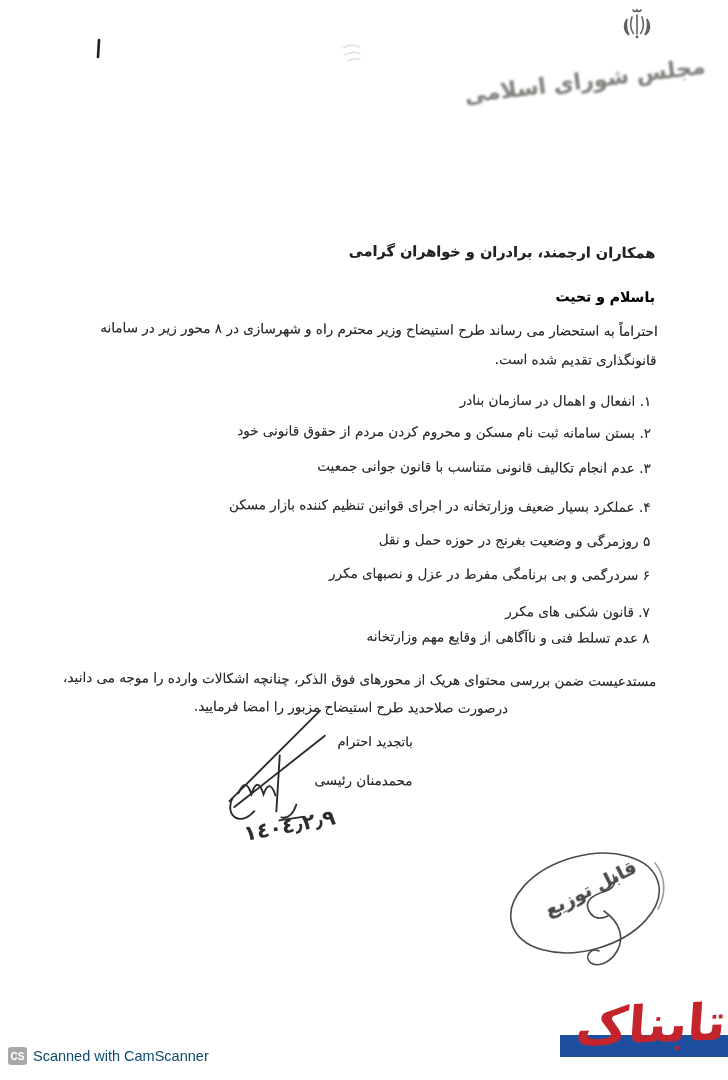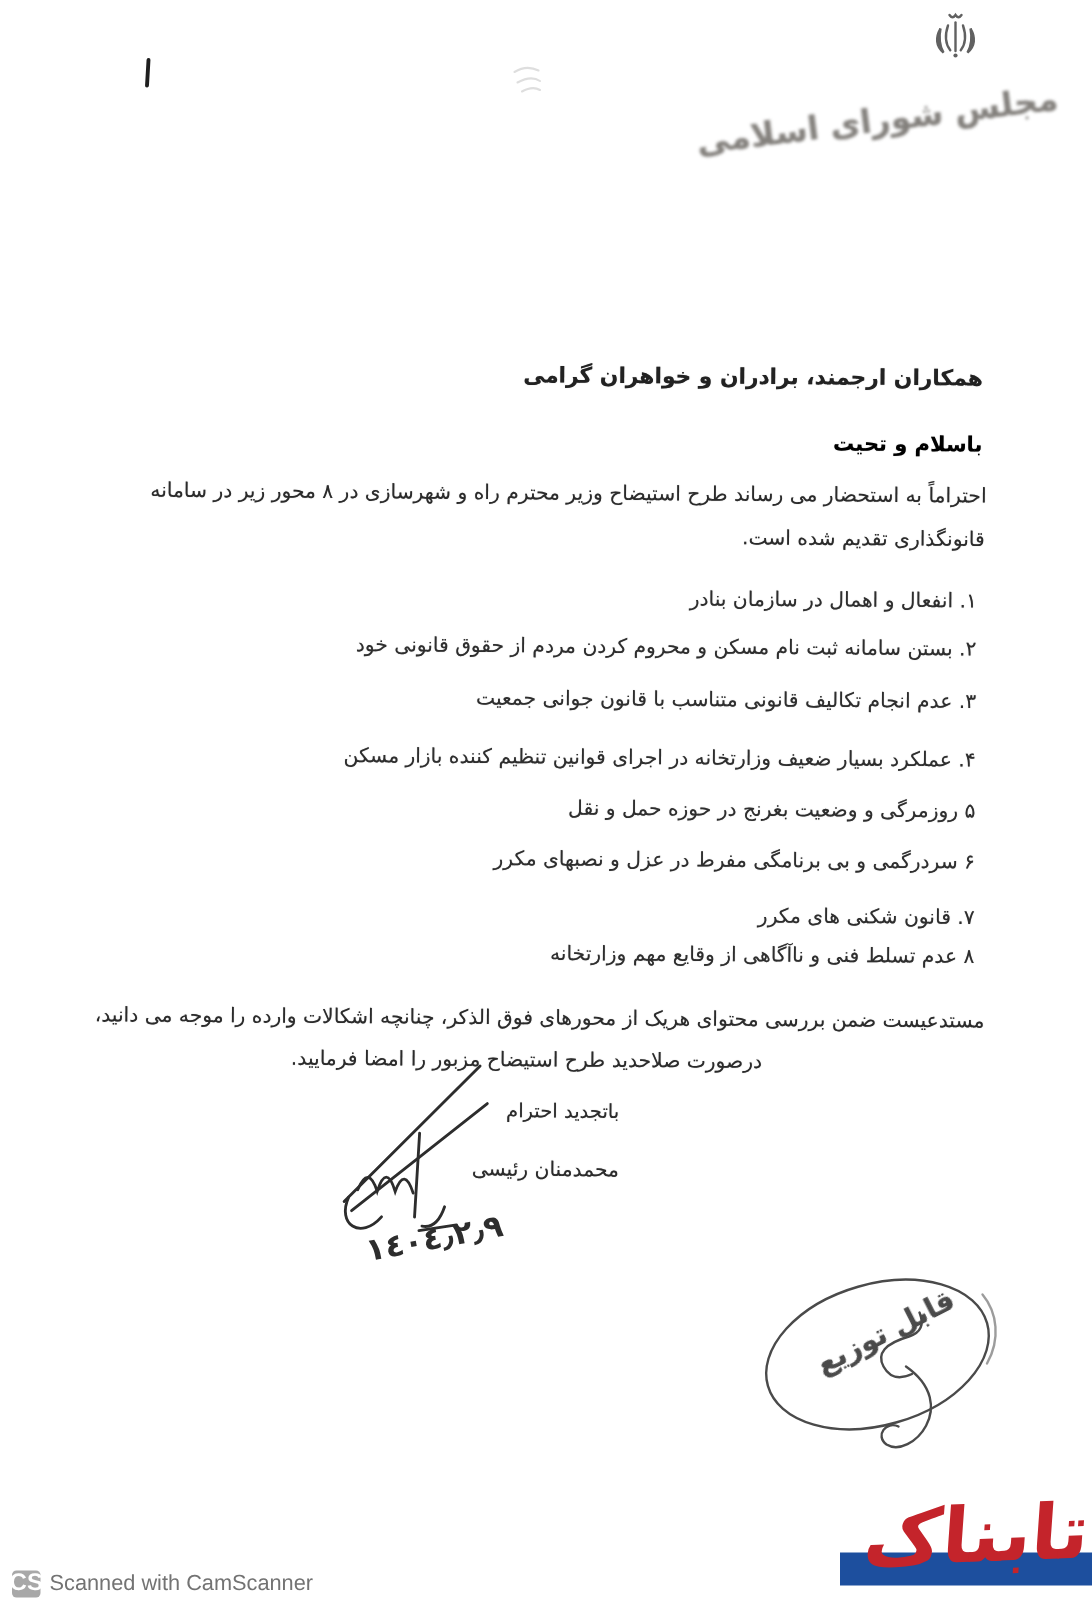--- a/index.html
+++ b/index.html
@@ -22,24 +22,24 @@
   .signatory{top:772px;right:313px;font-size:13.5px;}
   .date-hand{top:814px;left:246px;font-size:21px;color:#2d2d2d;
       transform:rotate(-11deg);letter-spacing:2px;font-weight:bold;
       text-shadow:none;}
   .seal-text{top:62px;right:22px;width:170px;text-align:center;font-size:22px;
       font-weight:bold;color:rgba(125,120,112,.5);transform:rotate(-7deg);
       filter:blur(1px);direction:rtl;line-height:30px;}
   .stamp-text{top:877px;left:540px;font-size:19px;font-weight:bold;color:#4a4a4a;
       transform:rotate(-27deg);letter-spacing:1px;filter:blur(.3px);}
   .cs-badge{left:8px;top:1047px;width:19px;height:18px;background:#a8a8a8;
-      border-radius:3px;color:#fff;font-size:16px;font-weight:bold;
+      border-radius:3px;color:#fff;font-size:10px;font-weight:bold;
       display:flex;align-items:center;justify-content:center;
       font-family:"Liberation Sans",sans-serif;}
-  .cs-text{left:33px;top:1048px;font-size:14.5px;color:#737373;
+  .cs-text{left:33px;top:1048px;font-size:14.5px;color:#0c4a6e;
       font-family:"Liberation Sans",sans-serif;}
   .tabnak-bar{right:0;top:1035px;width:168px;height:22px;}
   .tabnak-text{right:2px;top:999px;font-size:51px;font-weight:bold;
       transform:skewX(-6deg) rotate(-2deg);line-height:1;z-index:3;
       text-shadow:none;}
   svg{display:block;}
 </style>
 </head>
 <body>
 

